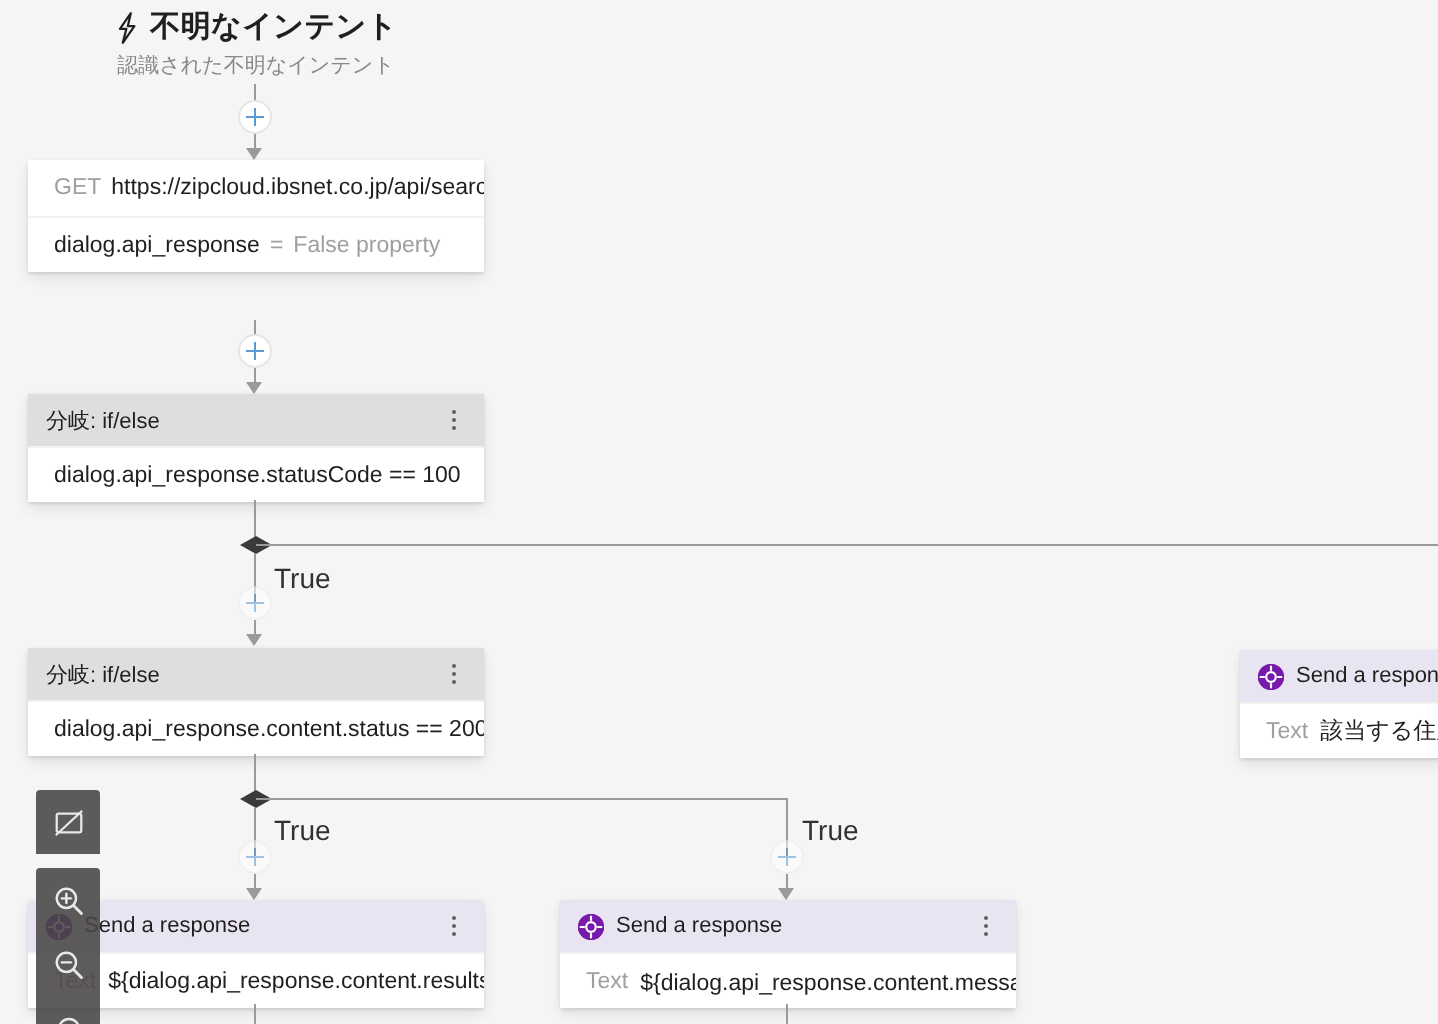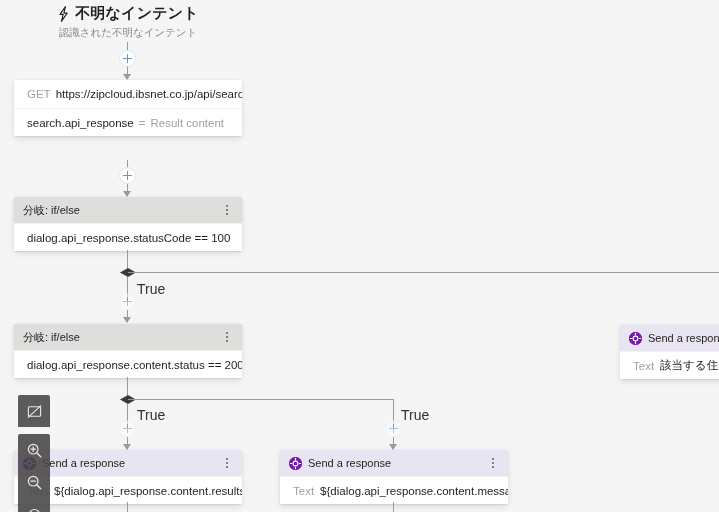--- a/index.html
+++ b/index.html
@@ -181,23 +181,23 @@
   <div class="plus-btn" style="left:119px; top:50px;"></div>
   <div class="vline" style="left:127px; top:67px; height:11px;"></div>
   <div class="arrowhead" style="left:123px; top:74px;"></div>
 
   <div class="node" style="left:14px; top:80px; width:228px;">
     <div class="node-row">
       <span class="dim" style="margin-right:5px;">GET</span>
       <span>https://zipcloud.ibsnet.co.jp/api/search?zipcod…</span>
     </div>
     <div class="node-row">
-      <span>search.api_response</span>
+      <span>dialog.api_response</span>
       <span class="dim" style="margin:0 5px;">=</span>
-      <span class="dim">Result content</span>
+      <span class="dim">False property</span>
     </div>
   </div>
 
   <div class="vline" style="left:127px; top:160px; height:26px;"></div>
   <div class="plus-btn" style="left:119px; top:167px;"></div>
   <div class="vline" style="left:127px; top:184px; height:11px;"></div>
   <div class="arrowhead" style="left:123px; top:191px;"></div>
 
   <div class="node" style="left:14px; top:197px; width:228px;">
     <div class="node-header">

